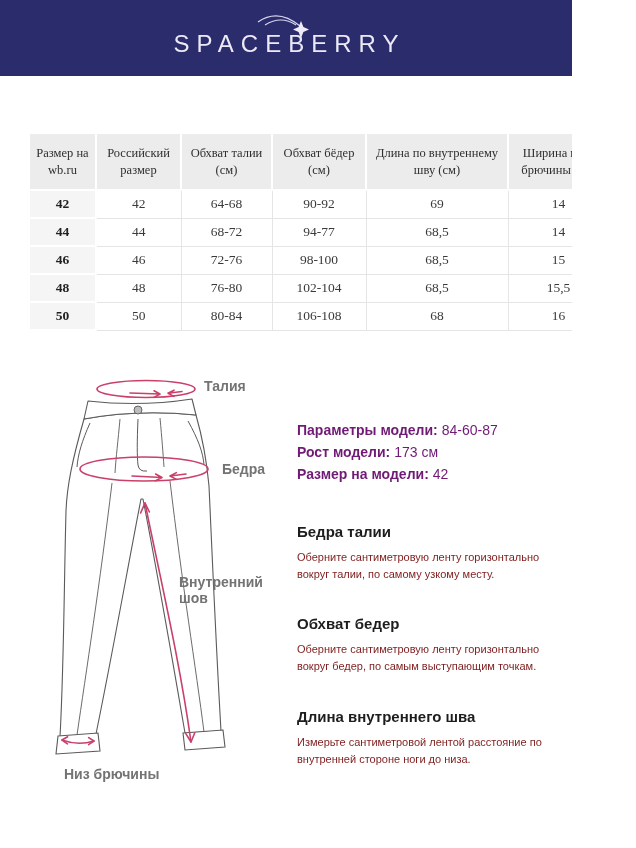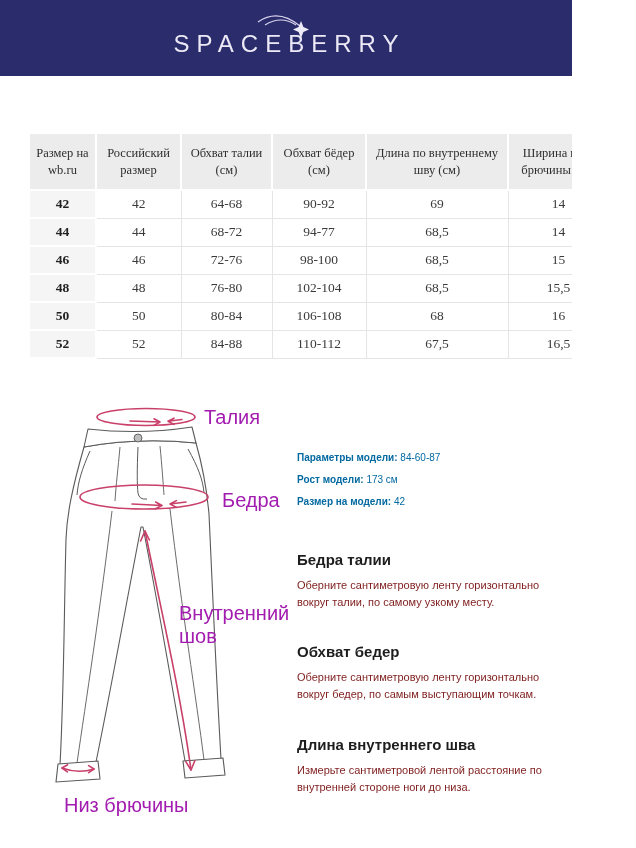--- a/index.html
+++ b/index.html
@@ -82,37 +82,37 @@
   .diagram {
     position: relative;
     width: 277px;
     height: 462px;
     flex: 0 0 auto;
   }
   .pants-svg { position: absolute; left: 20px; top: 0; }
 
   .dlabel {
     position: absolute;
-    font-size: 20px;
-    font-weight: 400;
-    color: #a21caf;
+    font-size: 14px;
+    font-weight: 700;
+    color: #737373;
     line-height: 1.15;
   }
   .dlabel.waist   { left: 204px; top: 17px; }
   .dlabel.hips    { left: 222px; top: 100px; }
   .dlabel.inseam  { left: 179px; top: 213px; width: 98px; }
   .dlabel.hem     { left: 64px;  top: 405px; }
 
   .guide { flex: 1 1 auto; padding: 58px 24px 0 20px; }
 
   .model-info { margin-bottom: 38px; }
   .model-info .mi-row {
-    font-size: 10px;
+    font-size: 14px;
     line-height: 22px;
-    color: #0369a1;
+    color: #701a75;
   }
   .mi-label { font-weight: bold; }
   .mi-value { font-weight: normal; }
 
   .measure-section { margin-bottom: 33px; }
   .measure-section h3 {
     font-size: 15px;
     font-weight: bold;
     color: #1d1d1d;
     margin-bottom: 9px;
@@ -191,28 +191,20 @@
             <td>68,5</td>
             <td>15,5</td>
           </tr>
           <tr>
             <td>50</td>
             <td>50</td>
             <td>80-84</td>
             <td>106-108</td>
             <td>68</td>
             <td>16</td>
-          </tr>
-          <tr>
-            <td>52</td>
-            <td>52</td>
-            <td>84-88</td>
-            <td>110-112</td>
-            <td>67,5</td>
-            <td>16,5</td>
           </tr>
         </tbody>
     </table>
   </div>
 
   <div class="content">
 
     <div class="diagram">
       <svg class="pants-svg" width="250" height="440" viewBox="0 0 250 440" xmlns="http://www.w3.org/2000/svg">
 

